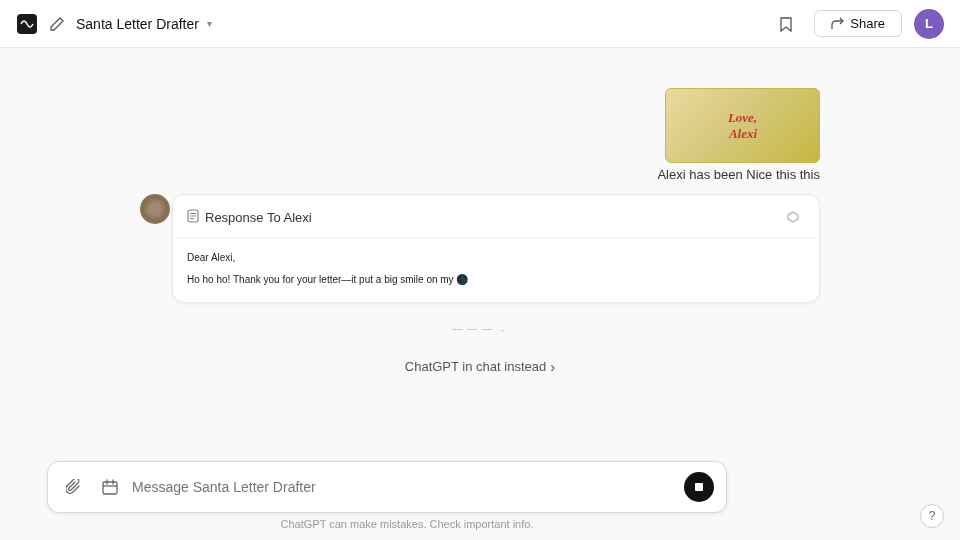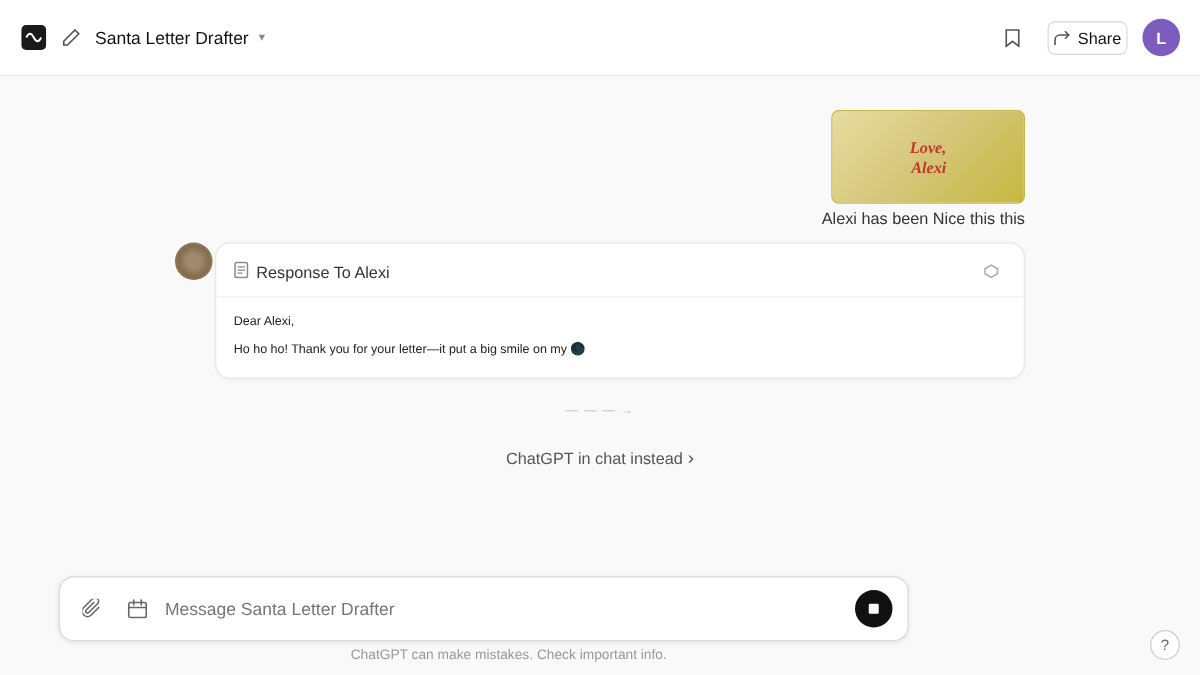--- a/index.html
+++ b/index.html
@@ -11,21 +11,21 @@
       overflow: hidden;
       position: relative;
     }
 
     
     .top-bar {
       display: flex;
       align-items: center;
       justify-content: space-between;
       padding: 0 16px;
-      height: 61px;
+      height: 48px;
       background: #fff;
       border-bottom: 1px solid #e8e8e8;
       position: fixed;
       top: 0;
       left: 0;
       width: 960px;
       z-index: 100;
     }
     .top-bar-left {
       display: flex;
@@ -54,21 +54,21 @@
       border-radius: 6px;
       color: #555;
       font-size: 16px;
     }
     .share-btn {
       display: flex;
       align-items: center;
       gap: 6px;
       background: none;
       border: 1px solid #d9d9d9;
-      padding: 5px 4px;
+      padding: 5px 16px;
       border-radius: 6px;
       font-size: 13px;
       cursor: pointer;
       color: #111;
     }
     .avatar {
       width: 30px;
       height: 30px;
       border-radius: 50%;
       background: #7c5cbf;

